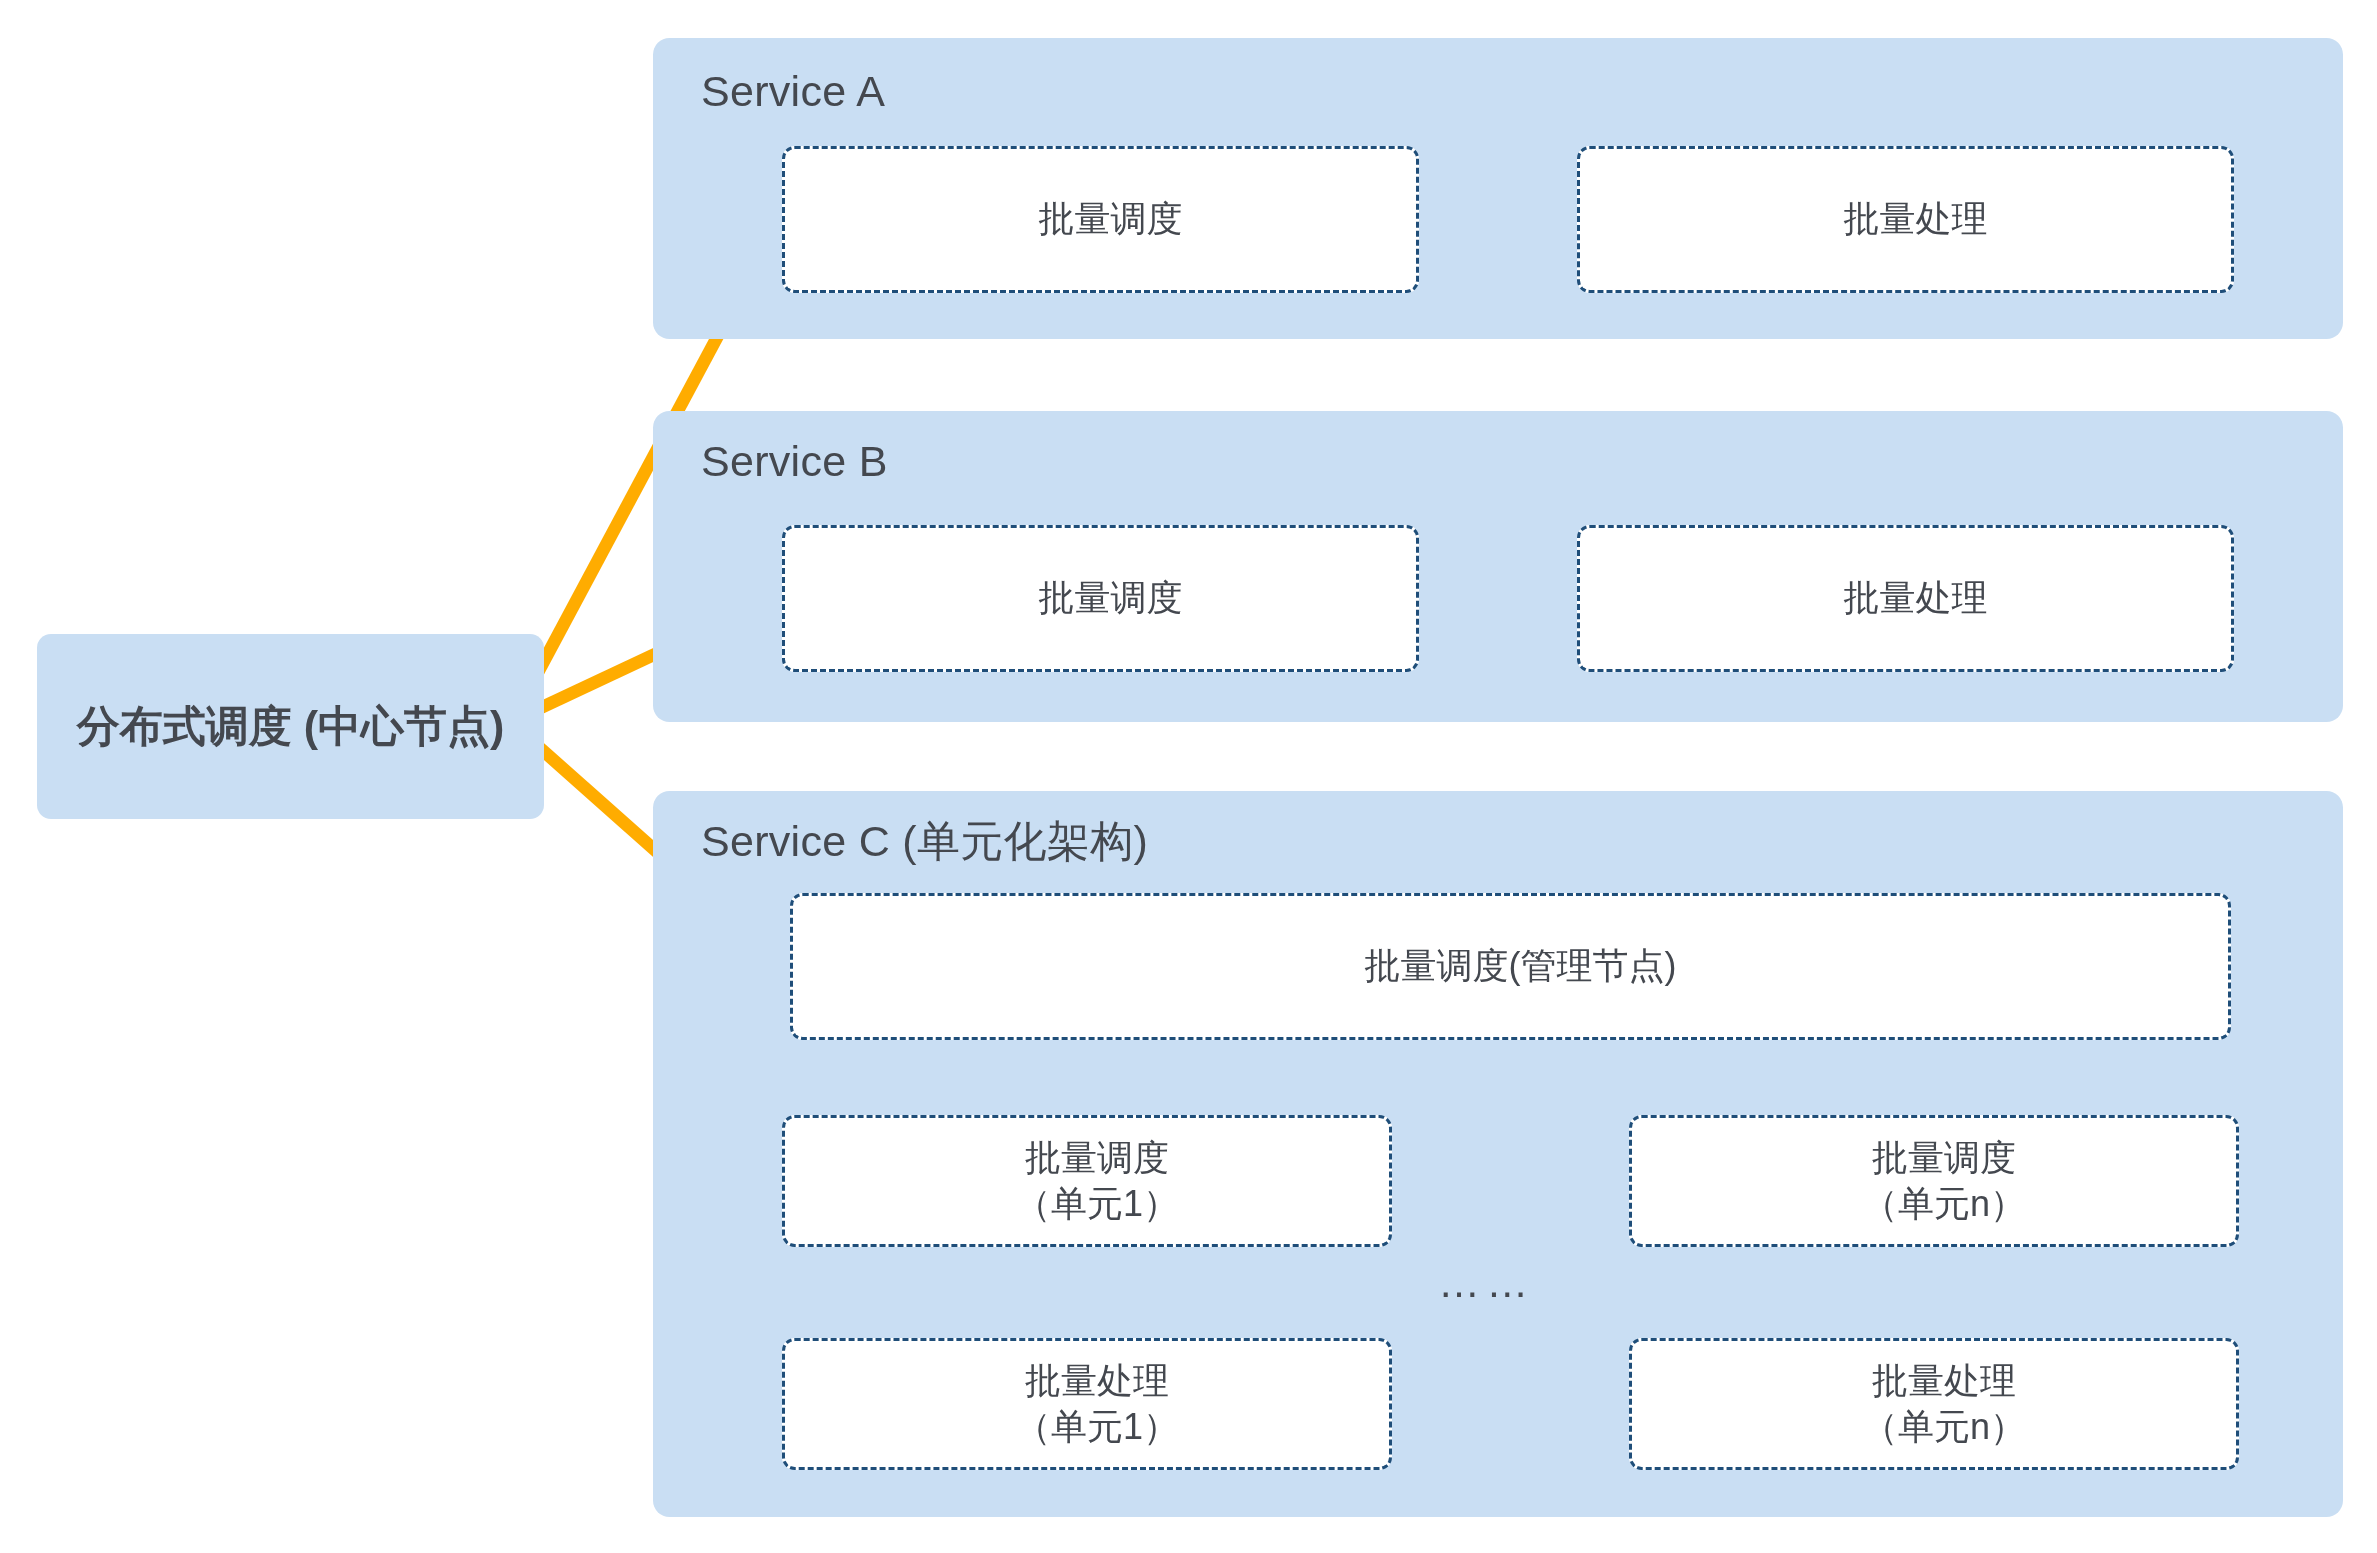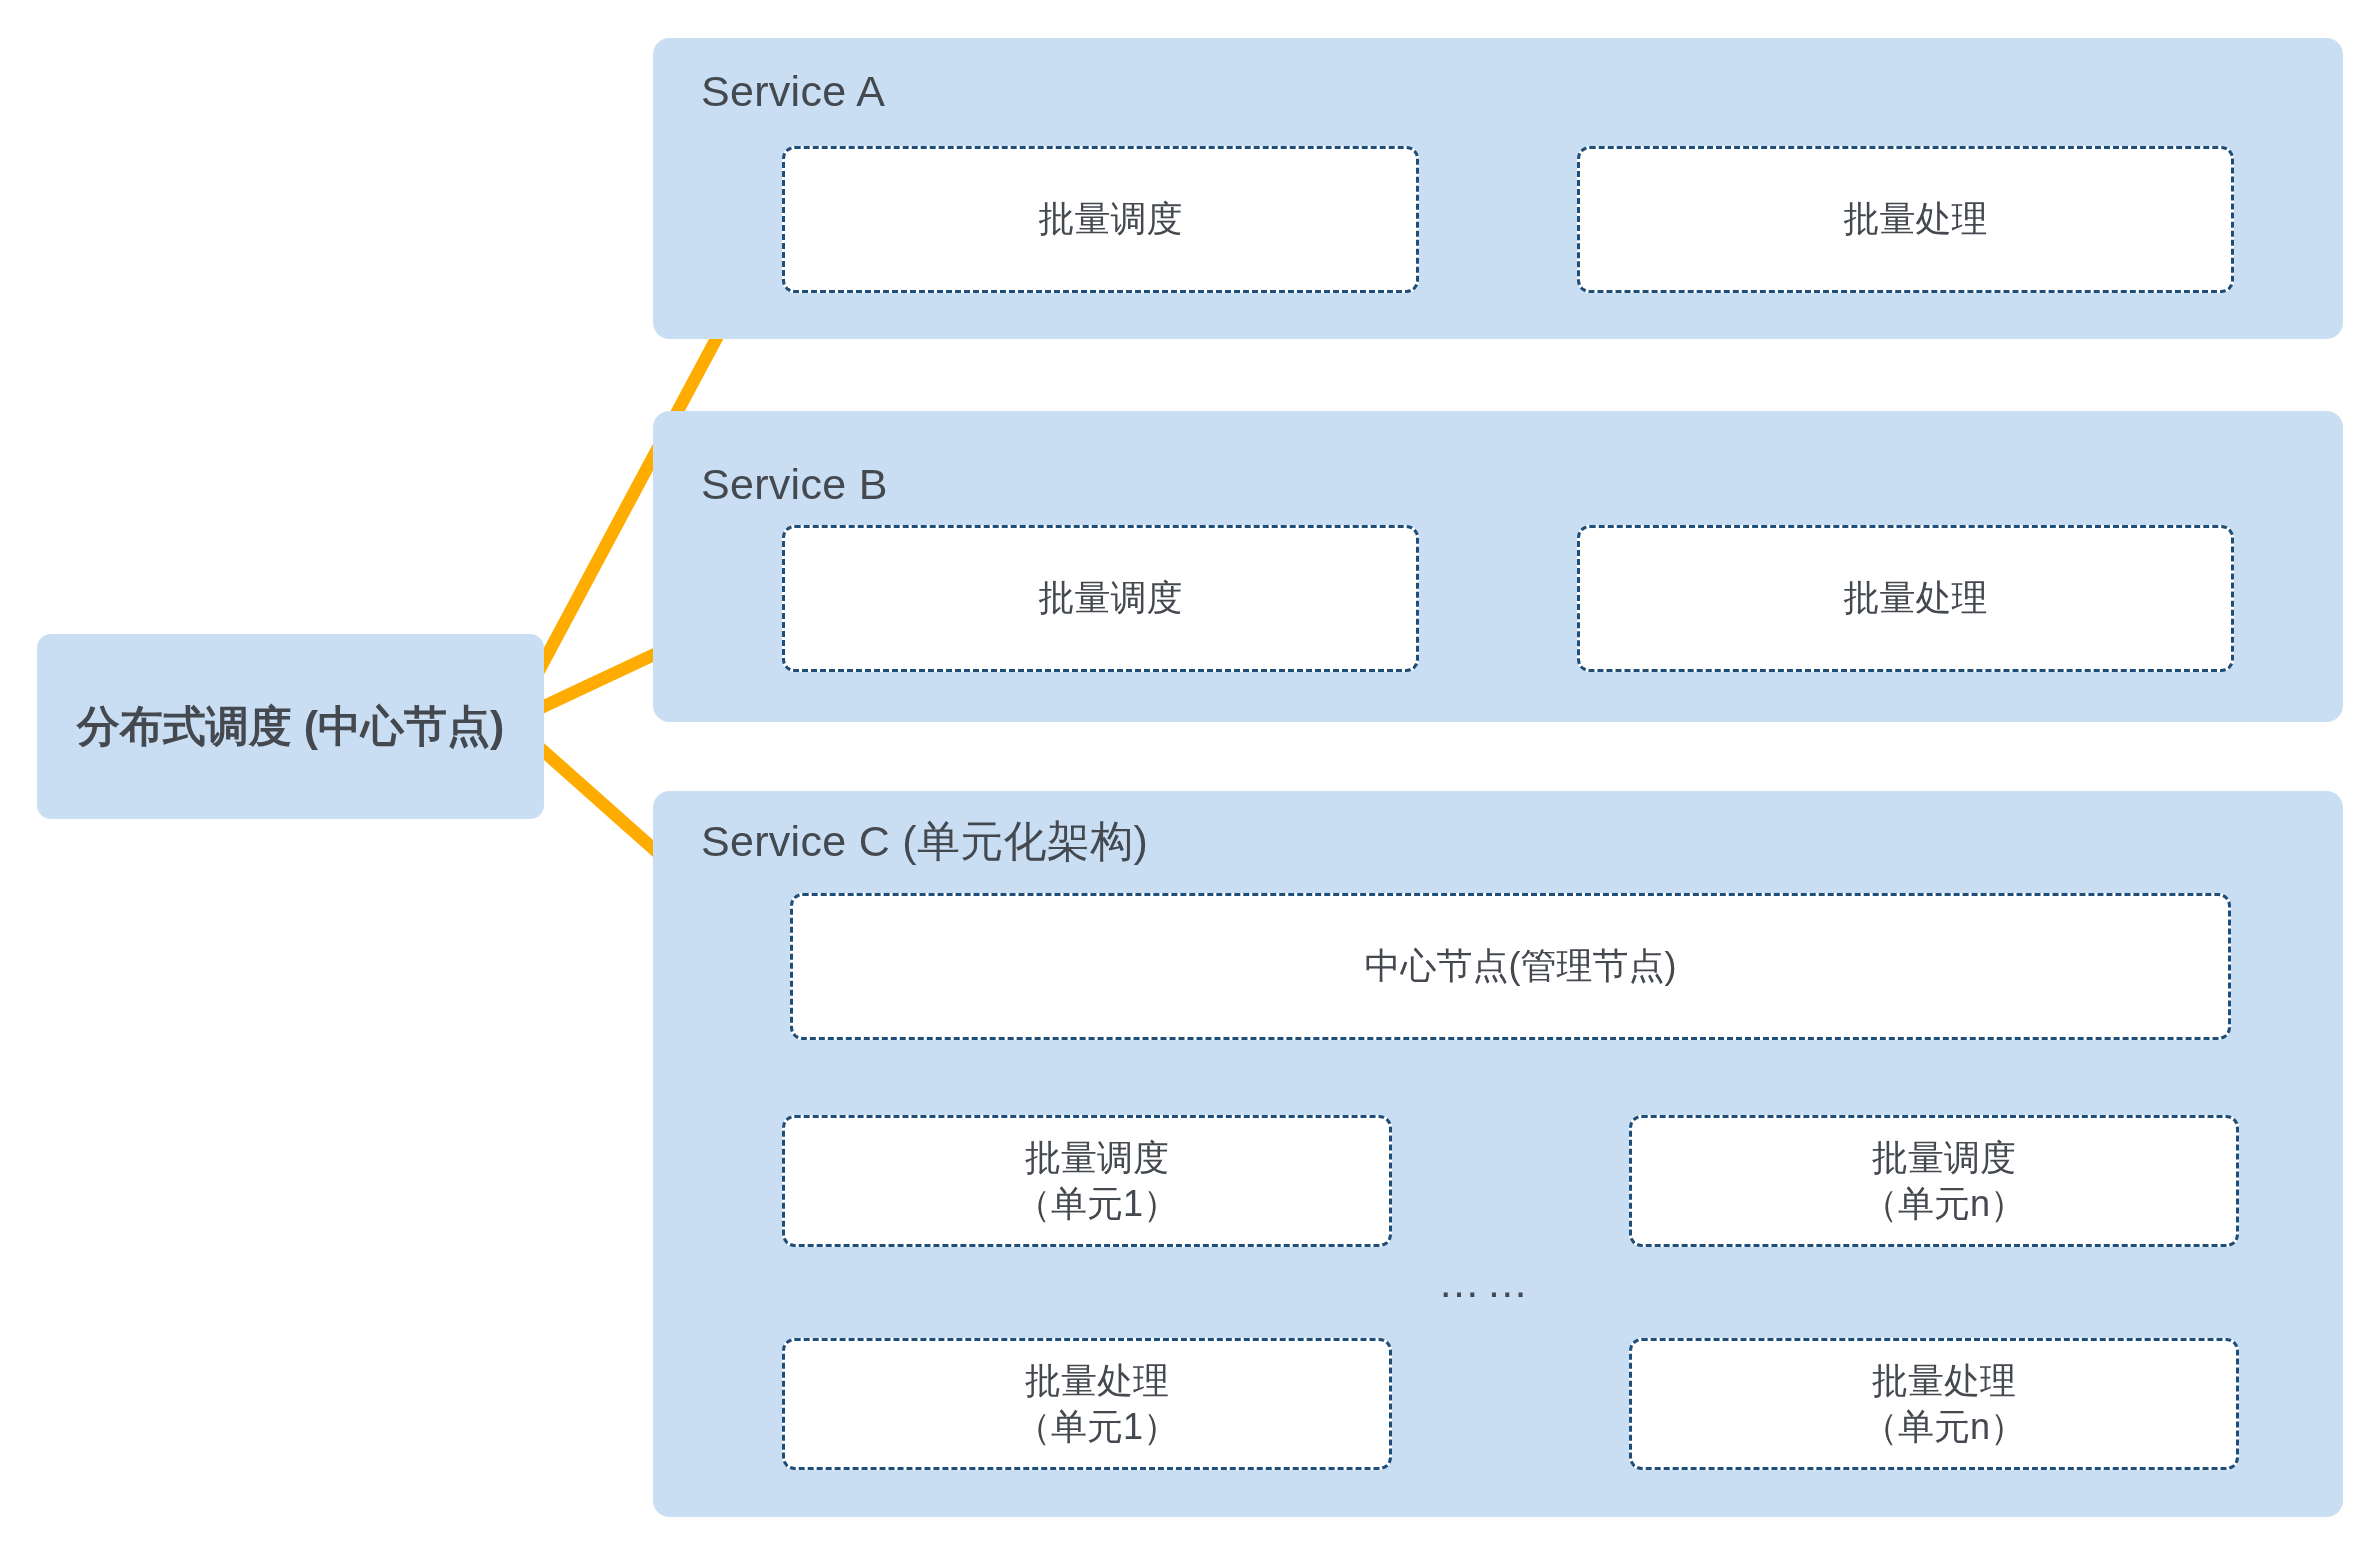--- a/index.html
+++ b/index.html
@@ -66,33 +66,33 @@
   <div class="panel" style="left:653px;top:38px;width:1690px;height:301px;"></div>
   <div class="panel-title" style="left:701px;top:70px;">Service A</div>
   <div class="node" style="left:782px;top:146px;width:637px;height:147px;">
     <span>批量调度</span>
   </div>
   <div class="node" style="left:1577px;top:146px;width:657px;height:147px;">
     <span>批量处理</span>
   </div>
 
   <div class="panel" style="left:653px;top:411px;width:1690px;height:311px;"></div>
-  <div class="panel-title" style="left:701px;top:463px;">Service B</div>
+  <div class="panel-title" style="left:701px;top:440px;">Service B</div>
   <div class="node" style="left:782px;top:525px;width:637px;height:147px;">
     <span>批量调度</span>
   </div>
   <div class="node" style="left:1577px;top:525px;width:657px;height:147px;">
     <span>批量处理</span>
   </div>
 
   <div class="panel" style="left:653px;top:791px;width:1690px;height:726px;"></div>
   <div class="panel-title" style="left:701px;top:820px;">Service C (单元化架构)</div>
 
   <div class="node" style="left:790px;top:893px;width:1441px;height:147px;">
-    <span>中心节点(管理节点)</span>
+    <span>批量调度(管理节点)</span>
   </div>
 
   <div class="node" style="left:782px;top:1115px;width:610px;height:132px;">
     <div>
       <span>批量调度</span>
       <span>（单元1）</span>
     </div>
   </div>
   <div class="node" style="left:782px;top:1338px;width:610px;height:132px;">
     <div>

